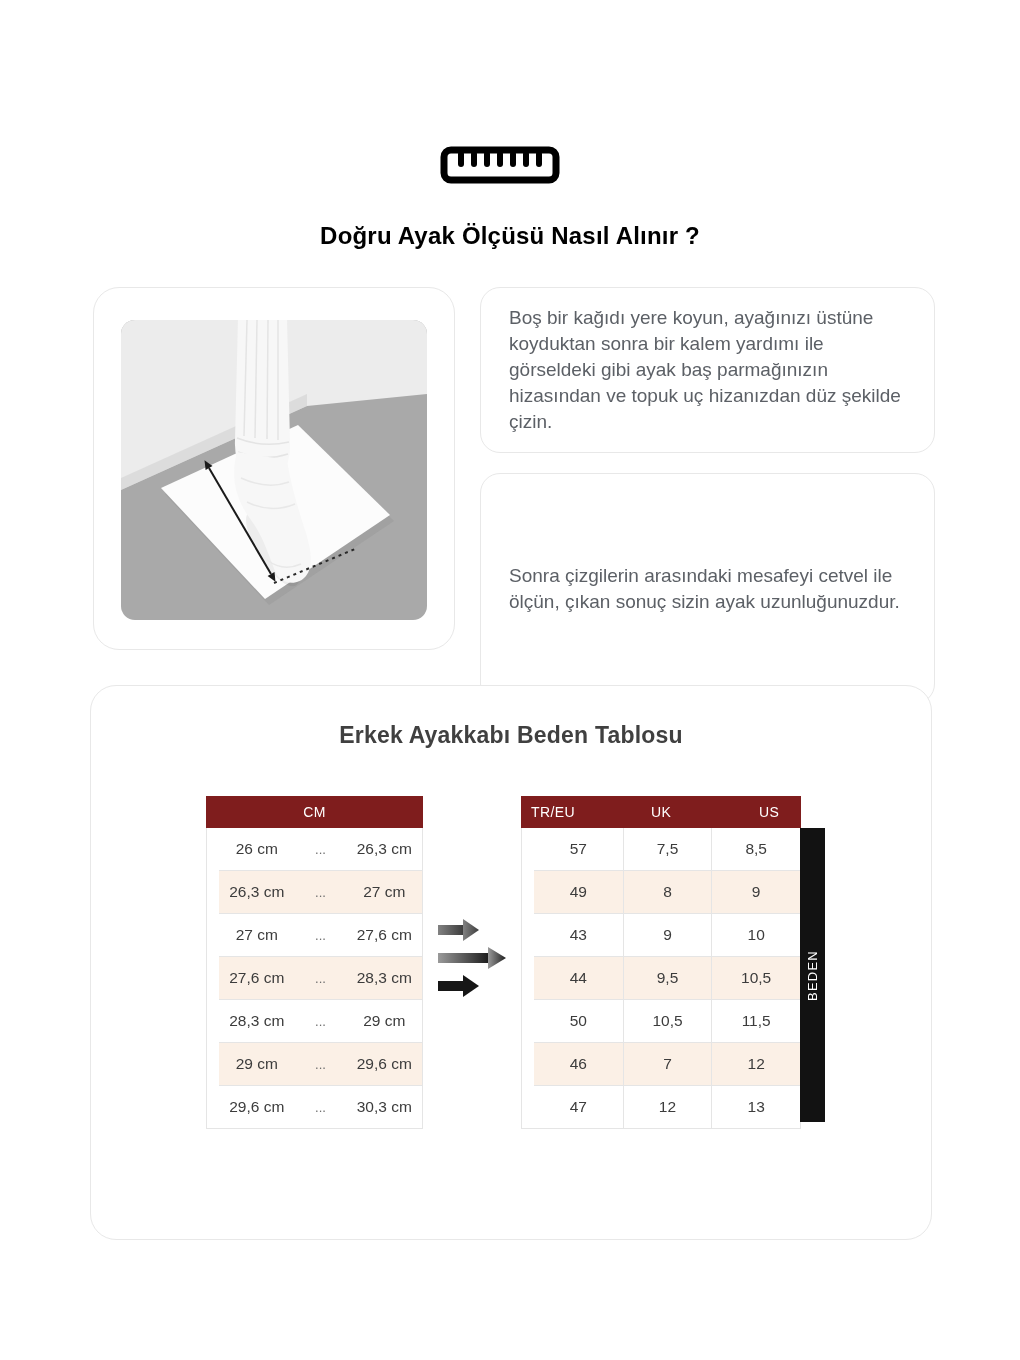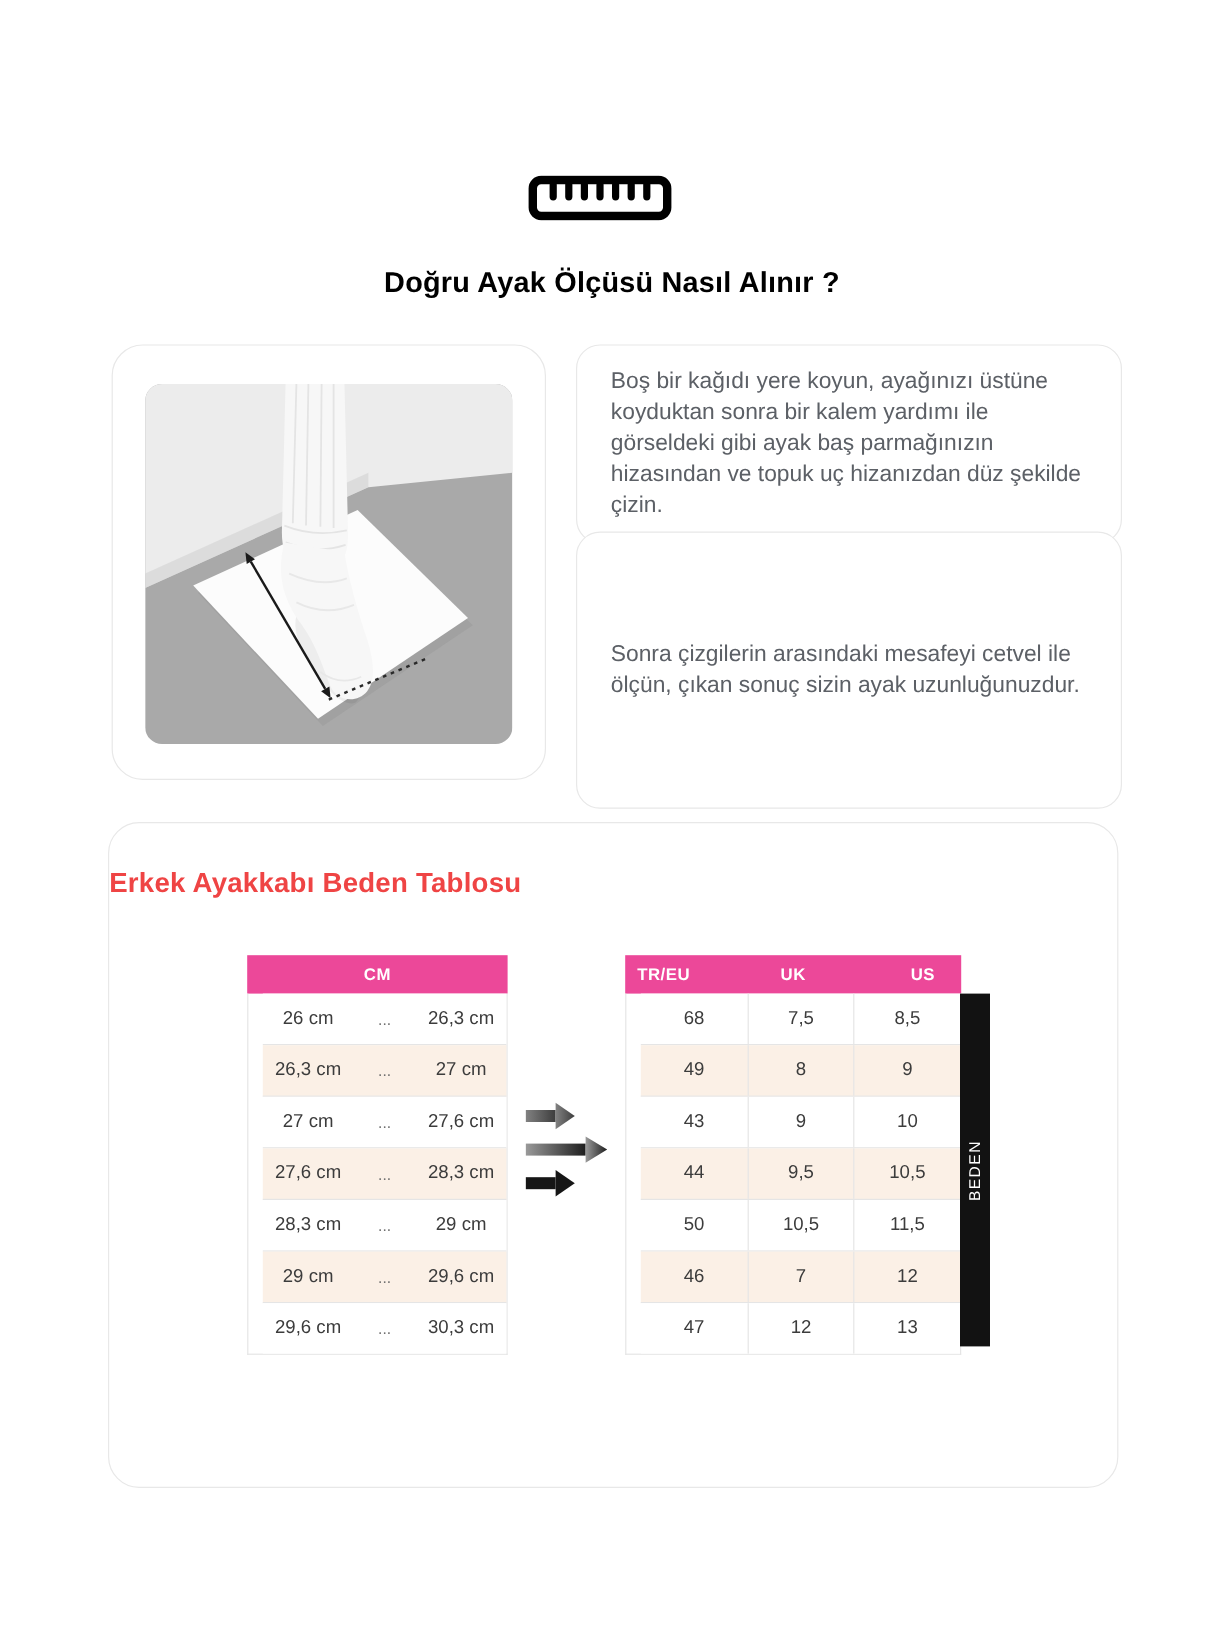--- a/index.html
+++ b/index.html
@@ -17,35 +17,35 @@
   }
   .card {
     position:absolute; background:#fff;
     border:1px solid #e8e8e8; box-sizing:border-box;
   }
   .photo-card { left:93px; top:287px; width:362px; height:363px; border-radius:26px; }
   .photo-svg { position:absolute; left:27px; top:32px; display:block; }
   .text-card { left:480px; width:455px; border-radius:20px; display:flex; align-items:center;
                padding:0 32px 0 28px; }
   .text-card-1 { top:287px; height:166px; }
-  .text-card-2 { top:443px; height:231px; }
+  .text-card-2 { top:473px; height:231px; }
   .text-card p { margin:0; font-size:19px; line-height:26px; color:#5c6066; }
 
   .table-card { left:90px; top:685px; width:842px; height:555px; border-radius:26px; }
   .section-title {
-    position:absolute; top:36px; left:0; width:100%; text-align:left;
-    font-size:23px; font-weight:700; color:#ef4444; margin:0; letter-spacing:0.2px;
+    position:absolute; top:36px; left:0; width:100%; text-align:center;
+    font-size:23px; font-weight:700; color:#404040; margin:0; letter-spacing:0.2px;
   }
   .tbl { position:absolute; top:110px; }
   .cm-tbl { left:115px; width:217px; }
   .eu-tbl { left:430px; width:280px; }
   .tbl-header {
-    background:#ec4899; color:#ffffff; height:32px;
+    background:#7f1d1d; color:#ffffff; height:32px;
     display:flex; align-items:center; justify-content:center;
-    font-size:14px; letter-spacing:0.4px; font-weight:700;
+    font-size:14px; letter-spacing:0.4px; font-weight:400;
   }
   .eu-tbl .tbl-header { display:grid; grid-template-columns:1fr 1fr 1fr;gap:44px; }
   .eu-tbl .tbl-header span { text-align:center; }
   .tbl-body { border:1px solid #e5e5e5; border-top:none; box-sizing:border-box;padding-left:12px; }
   .row {
     height:42px; display:grid; align-items:center; text-align:center;
     font-size:15.5px; font-weight:500; color:#3c3c3c; background:#fff;
     border-bottom:1px solid #e5e5e5;
   }
   .row:last-child { border-bottom:none; }
@@ -202,21 +202,21 @@
   </div>
 
   <div class="tbl eu-tbl">
     <div class="tbl-header">
       <span>TR/EU</span>
       <span>UK</span>
       <span>US</span>
     </div>
     <div class="tbl-body">
         <div class="row eu-row">
-        <span class="cell">68</span>
+        <span class="cell">57</span>
         <span class="cell">7,5</span>
         <span class="cell">8,5</span>
       </div>
         <div class="row eu-row alt">
         <span class="cell">49</span>
         <span class="cell">8</span>
         <span class="cell">9</span>
       </div>
         <div class="row eu-row">
         <span class="cell">43</span>

